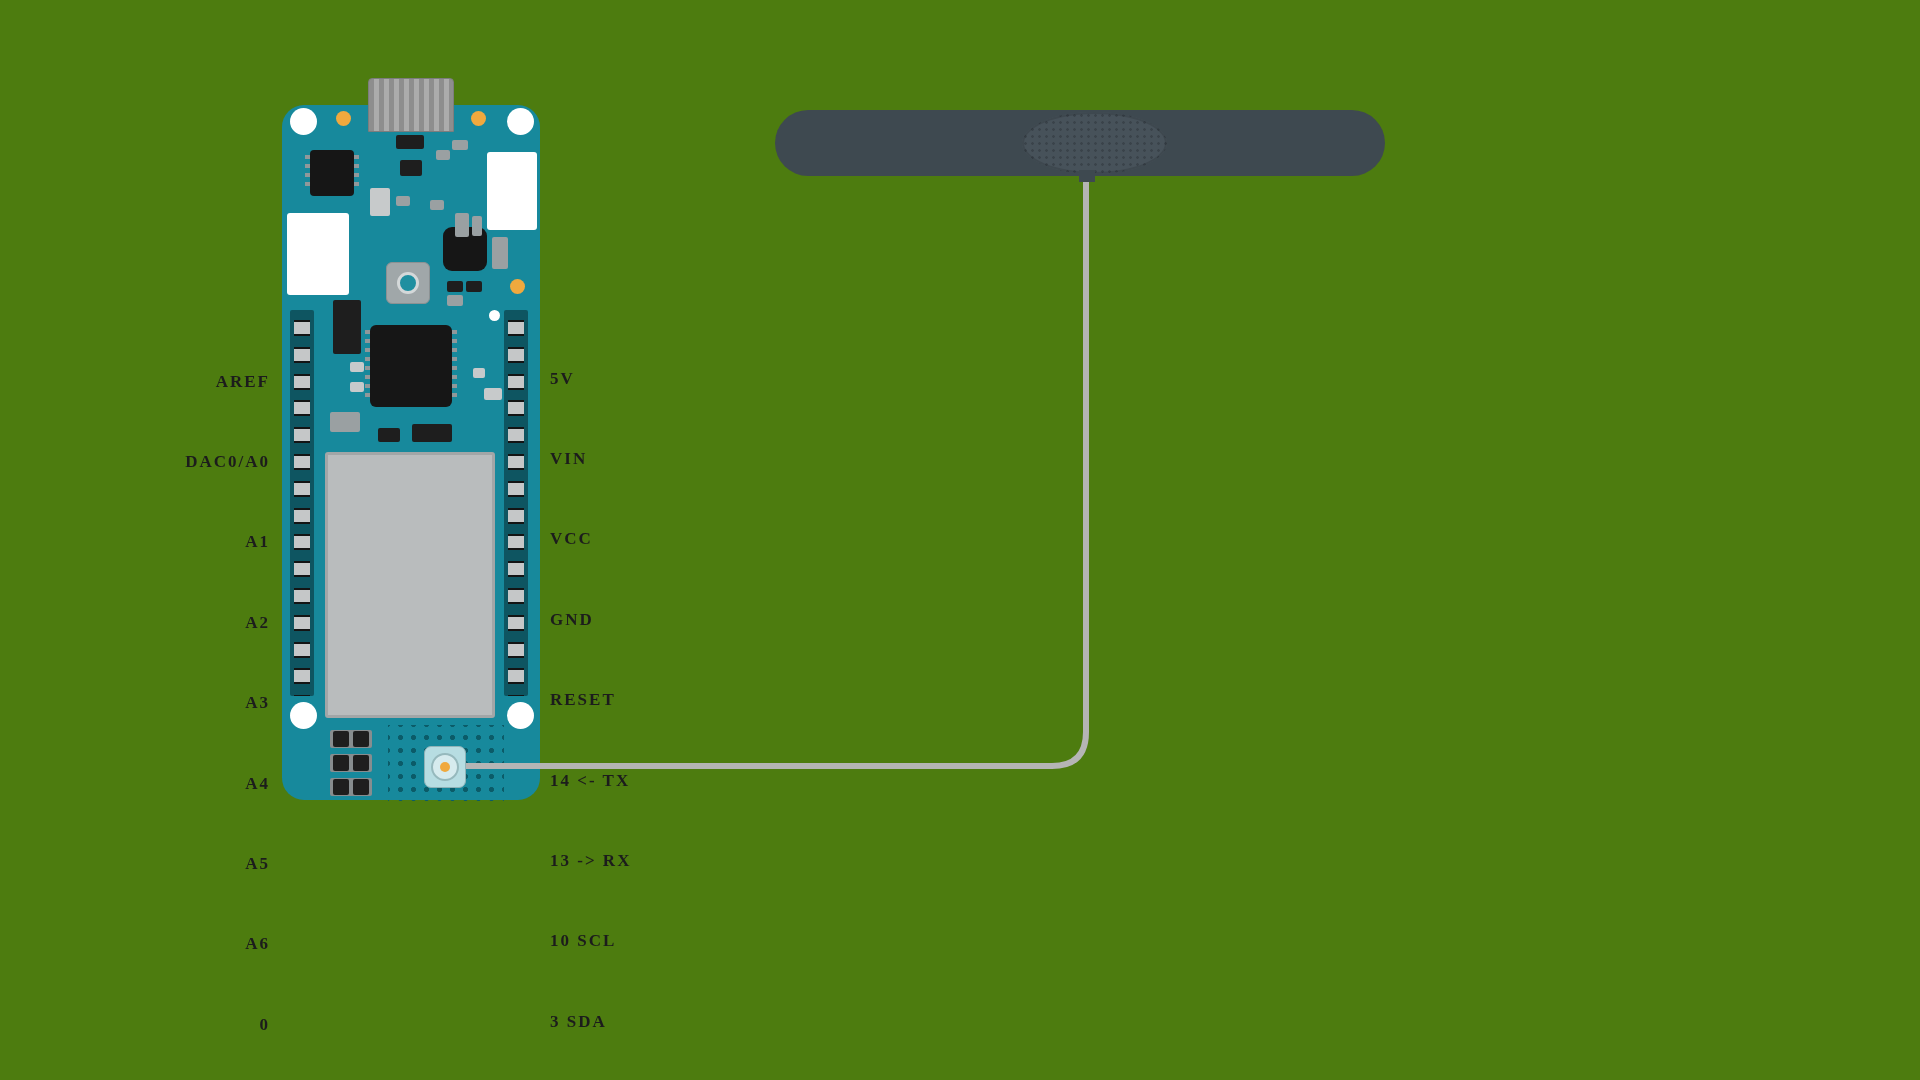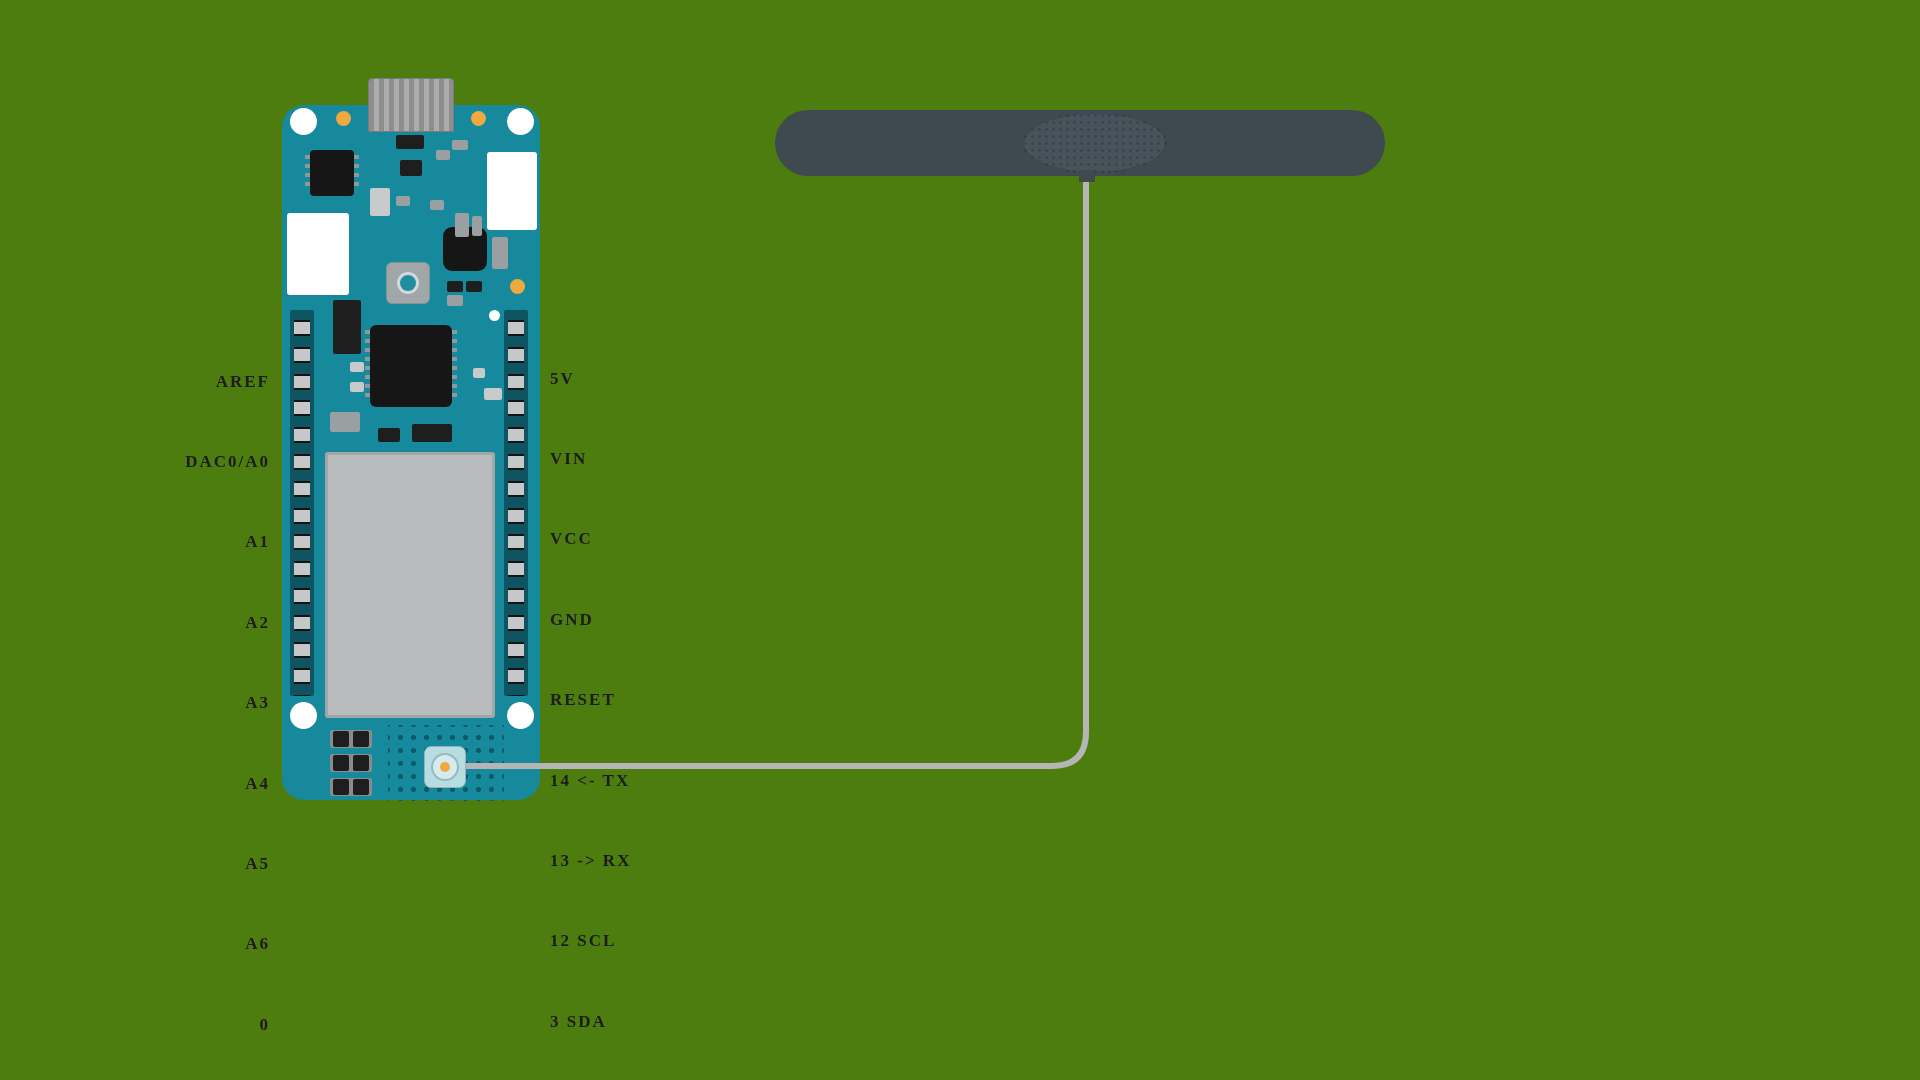--- a/index.html
+++ b/index.html
@@ -162,21 +162,21 @@
   </div>
 
   <div class="lbl rcol">
     <div>5V</div>
     <div>VIN</div>
     <div>VCC</div>
     <div>GND</div>
     <div>RESET</div>
     <div>14 &lt;- TX</div>
     <div>13 -&gt; RX</div>
-    <div>12 SCL</div>
+    <div>10 SCL</div>
     <div>3 SDA</div>
     
     
     
     
     
   </div>
 
 </div>
 

